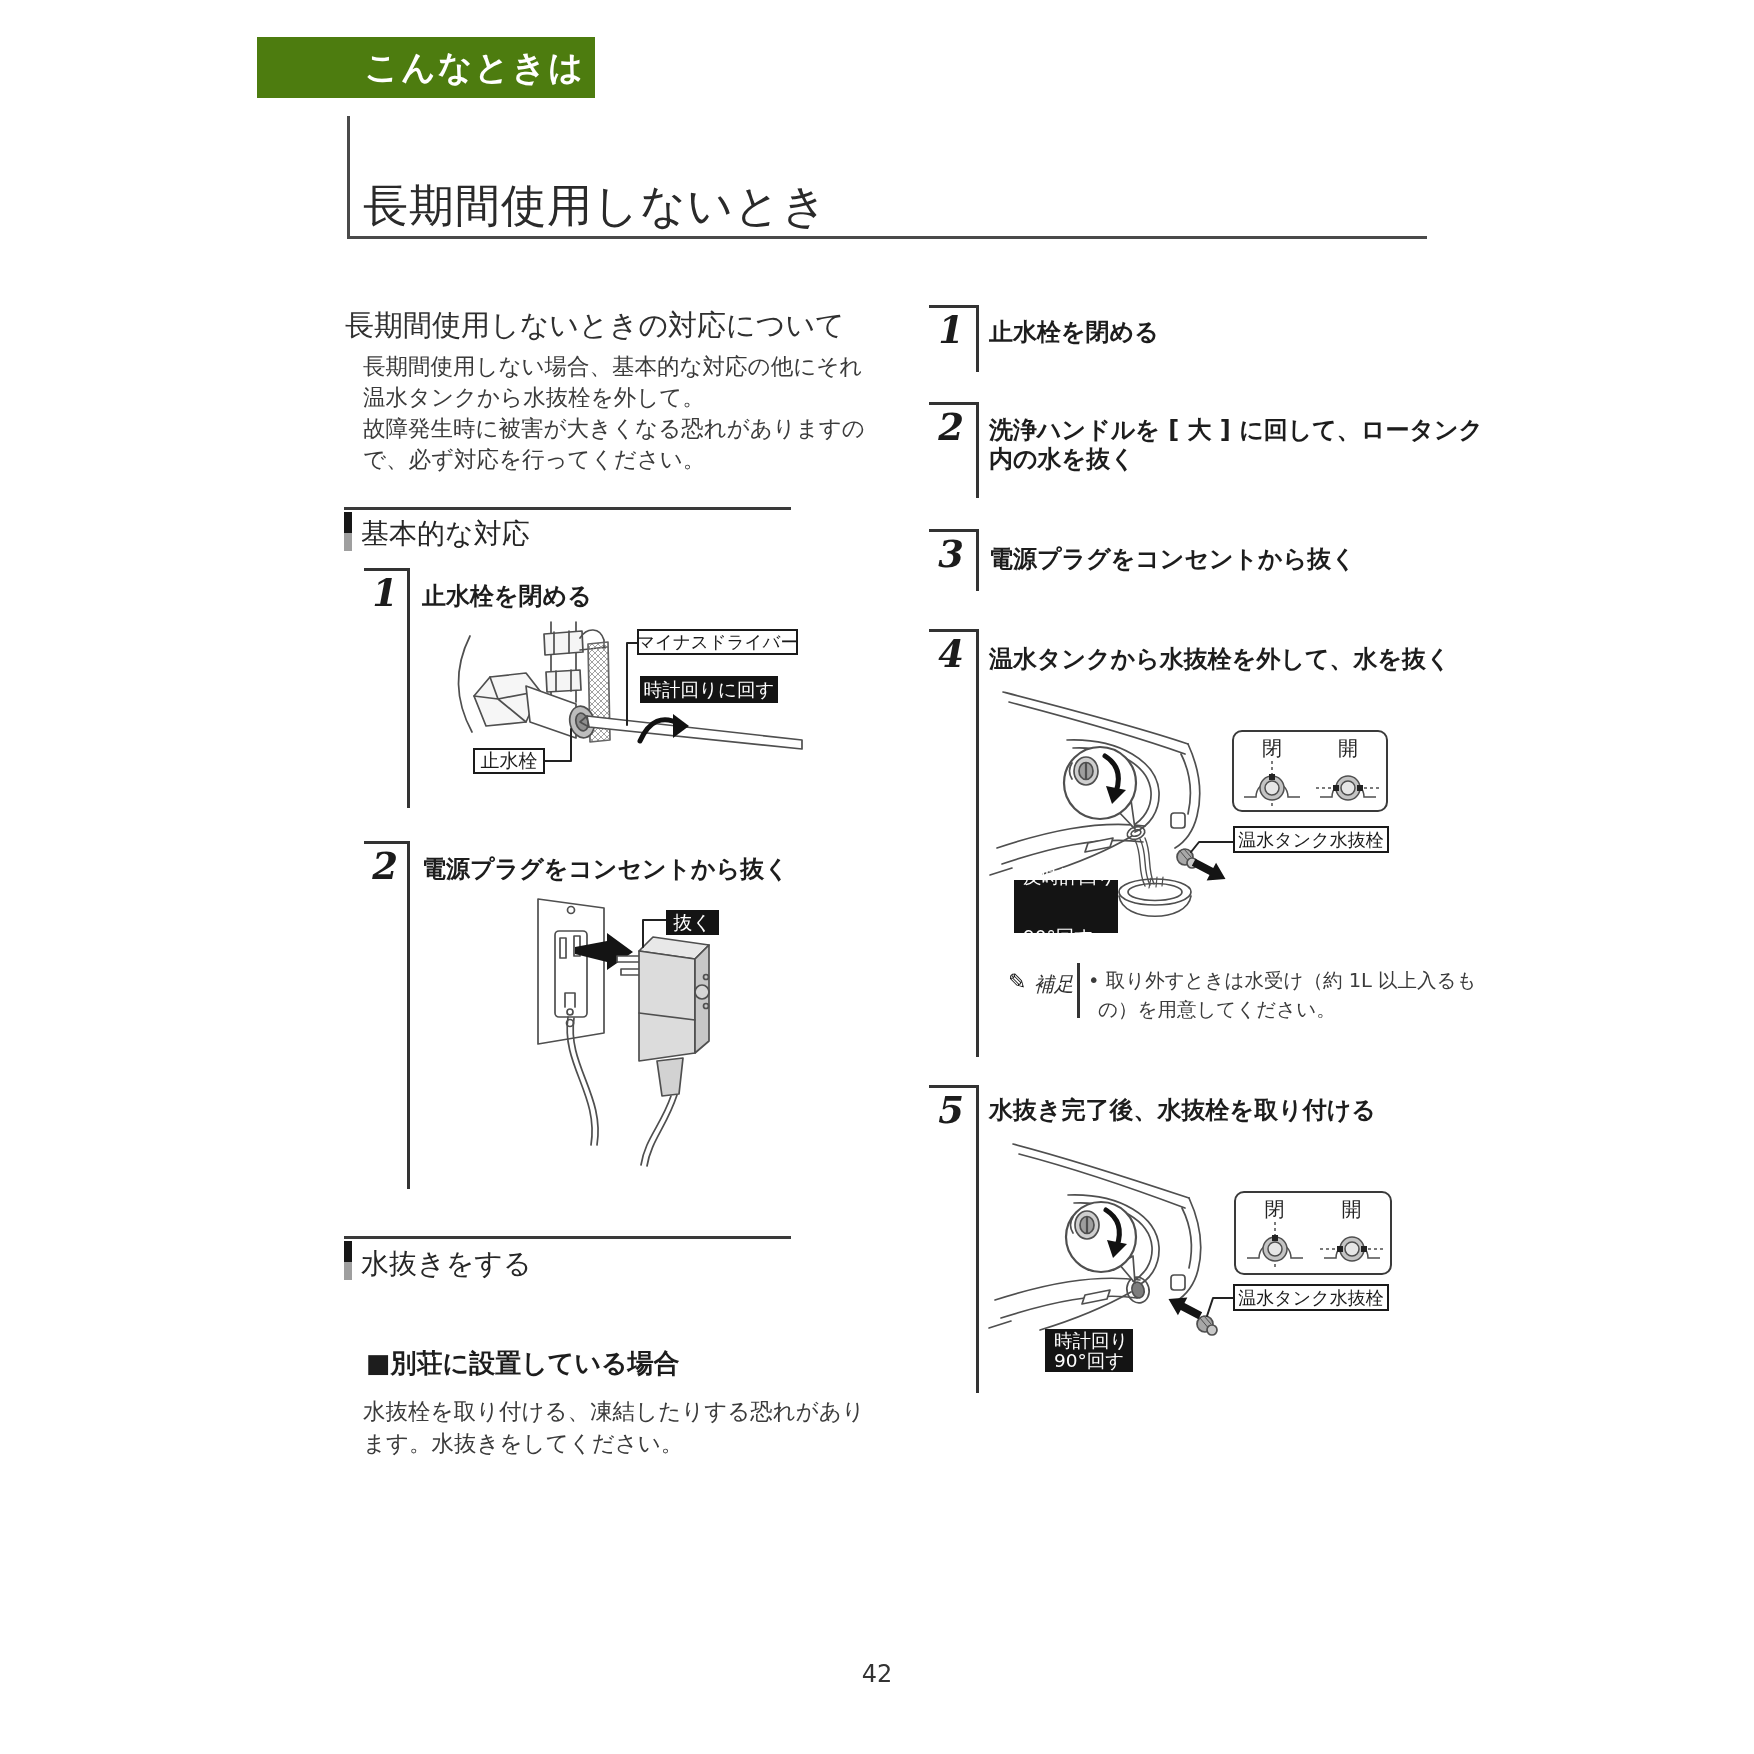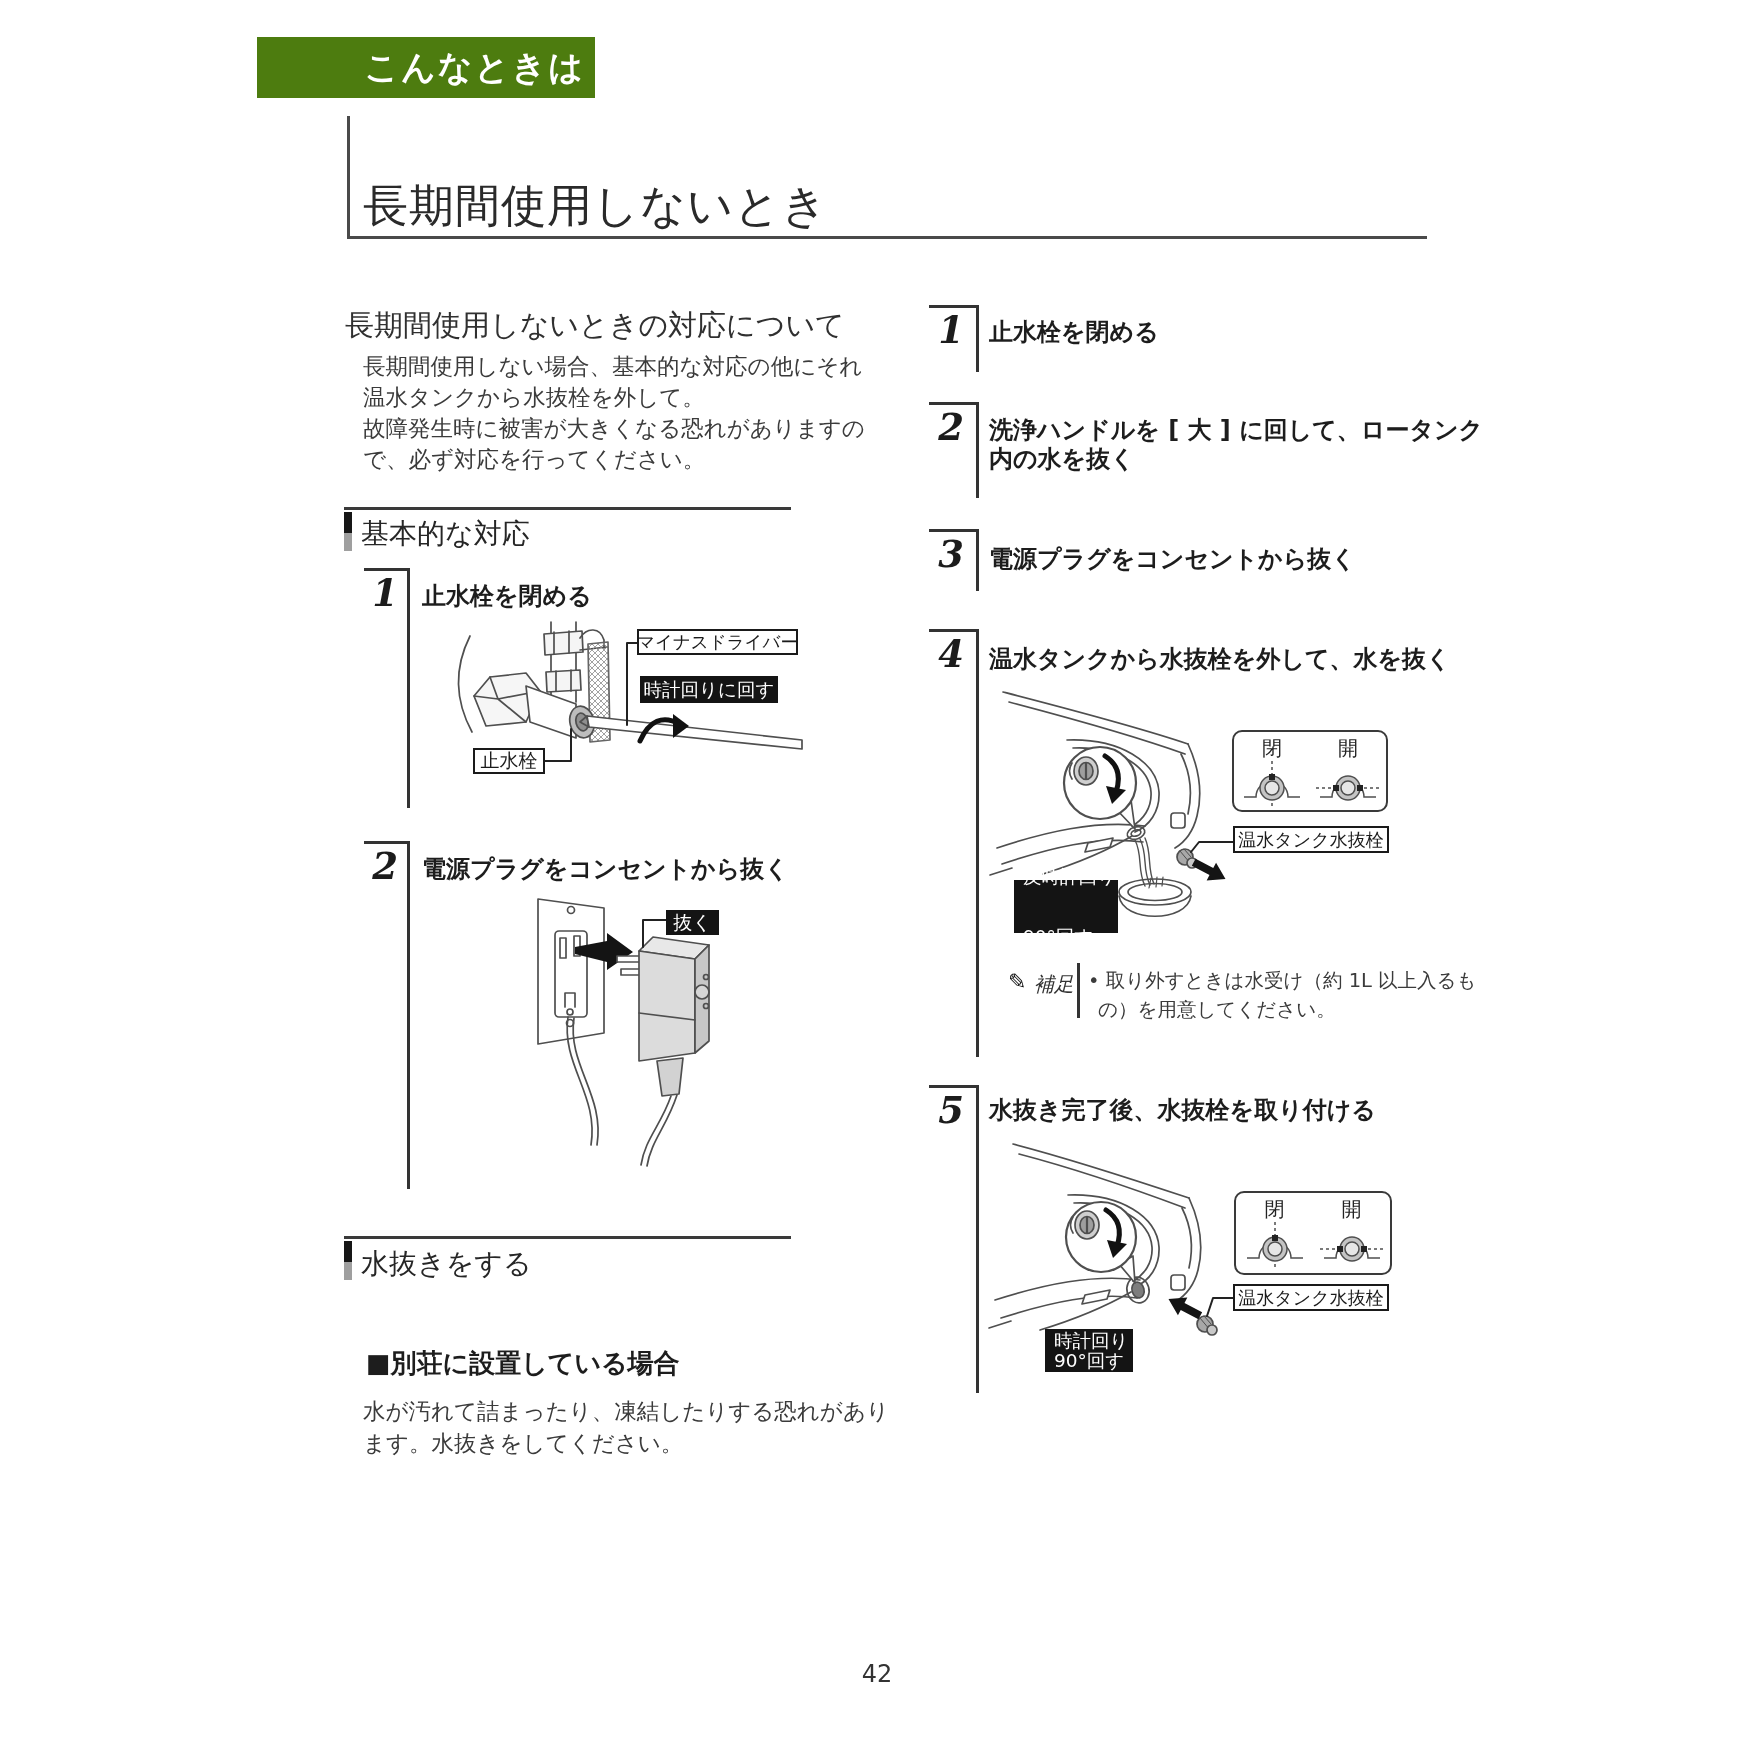--- a/index.html
+++ b/index.html
@@ -147,21 +147,21 @@
 
       <path d="M162 27 L138 27 L138 54" stroke="#222" stroke-width="2"></path>
     </g>
   </svg>
   <div class="abs blackbox" style="left:666px;top:910px;width:53px;height:25px;font-size:19px;">抜く</div>
 
   <div class="abs sec-rule" style="left:344px;top:1236px;width:447px;height:2.5px;"></div>
   <div class="abs sec-bar" style="left:344px;top:1241px;width:8px;height:39px;"></div>
   <div class="abs sec-head" style="left:361px;top:1245px;">水抜きをする</div>
   <div class="abs case-item" style="left:366px;top:1346px;">■別荘に設置している場合</div>
-  <div class="abs body-text" style="left:363px;top:1396px;font-size:22.5px;">水が汚れて詰まったり、凍結したりする恐れがあり</div>
+  <div class="abs body-text" style="left:363px;top:1396px;font-size:22.5px;">水抜栓を取り付ける、凍結したりする恐れがあり</div>
   <div class="abs body-text" style="left:363px;top:1428px;font-size:22.5px;">ます。水抜きをしてください。</div>
 
   <div class="abs step-rule" style="left:929px;top:305px;width:49px;height:2.5px;"></div>
   <div class="abs step-vline" style="left:976px;top:305px;width:2.5px;height:67px;"></div>
   <div class="abs step-num" style="left:929px;top:311px;width:44px;">1</div>
   <div class="abs step-title" style="left:989px;top:316px;">止水栓を閉める</div>
 
   <div class="abs step-rule" style="left:929px;top:402px;width:49px;height:2.5px;"></div>
   <div class="abs step-vline" style="left:976px;top:402px;width:2.5px;height:96px;"></div>
   <div class="abs step-num" style="left:929px;top:408px;width:44px;">2</div>

